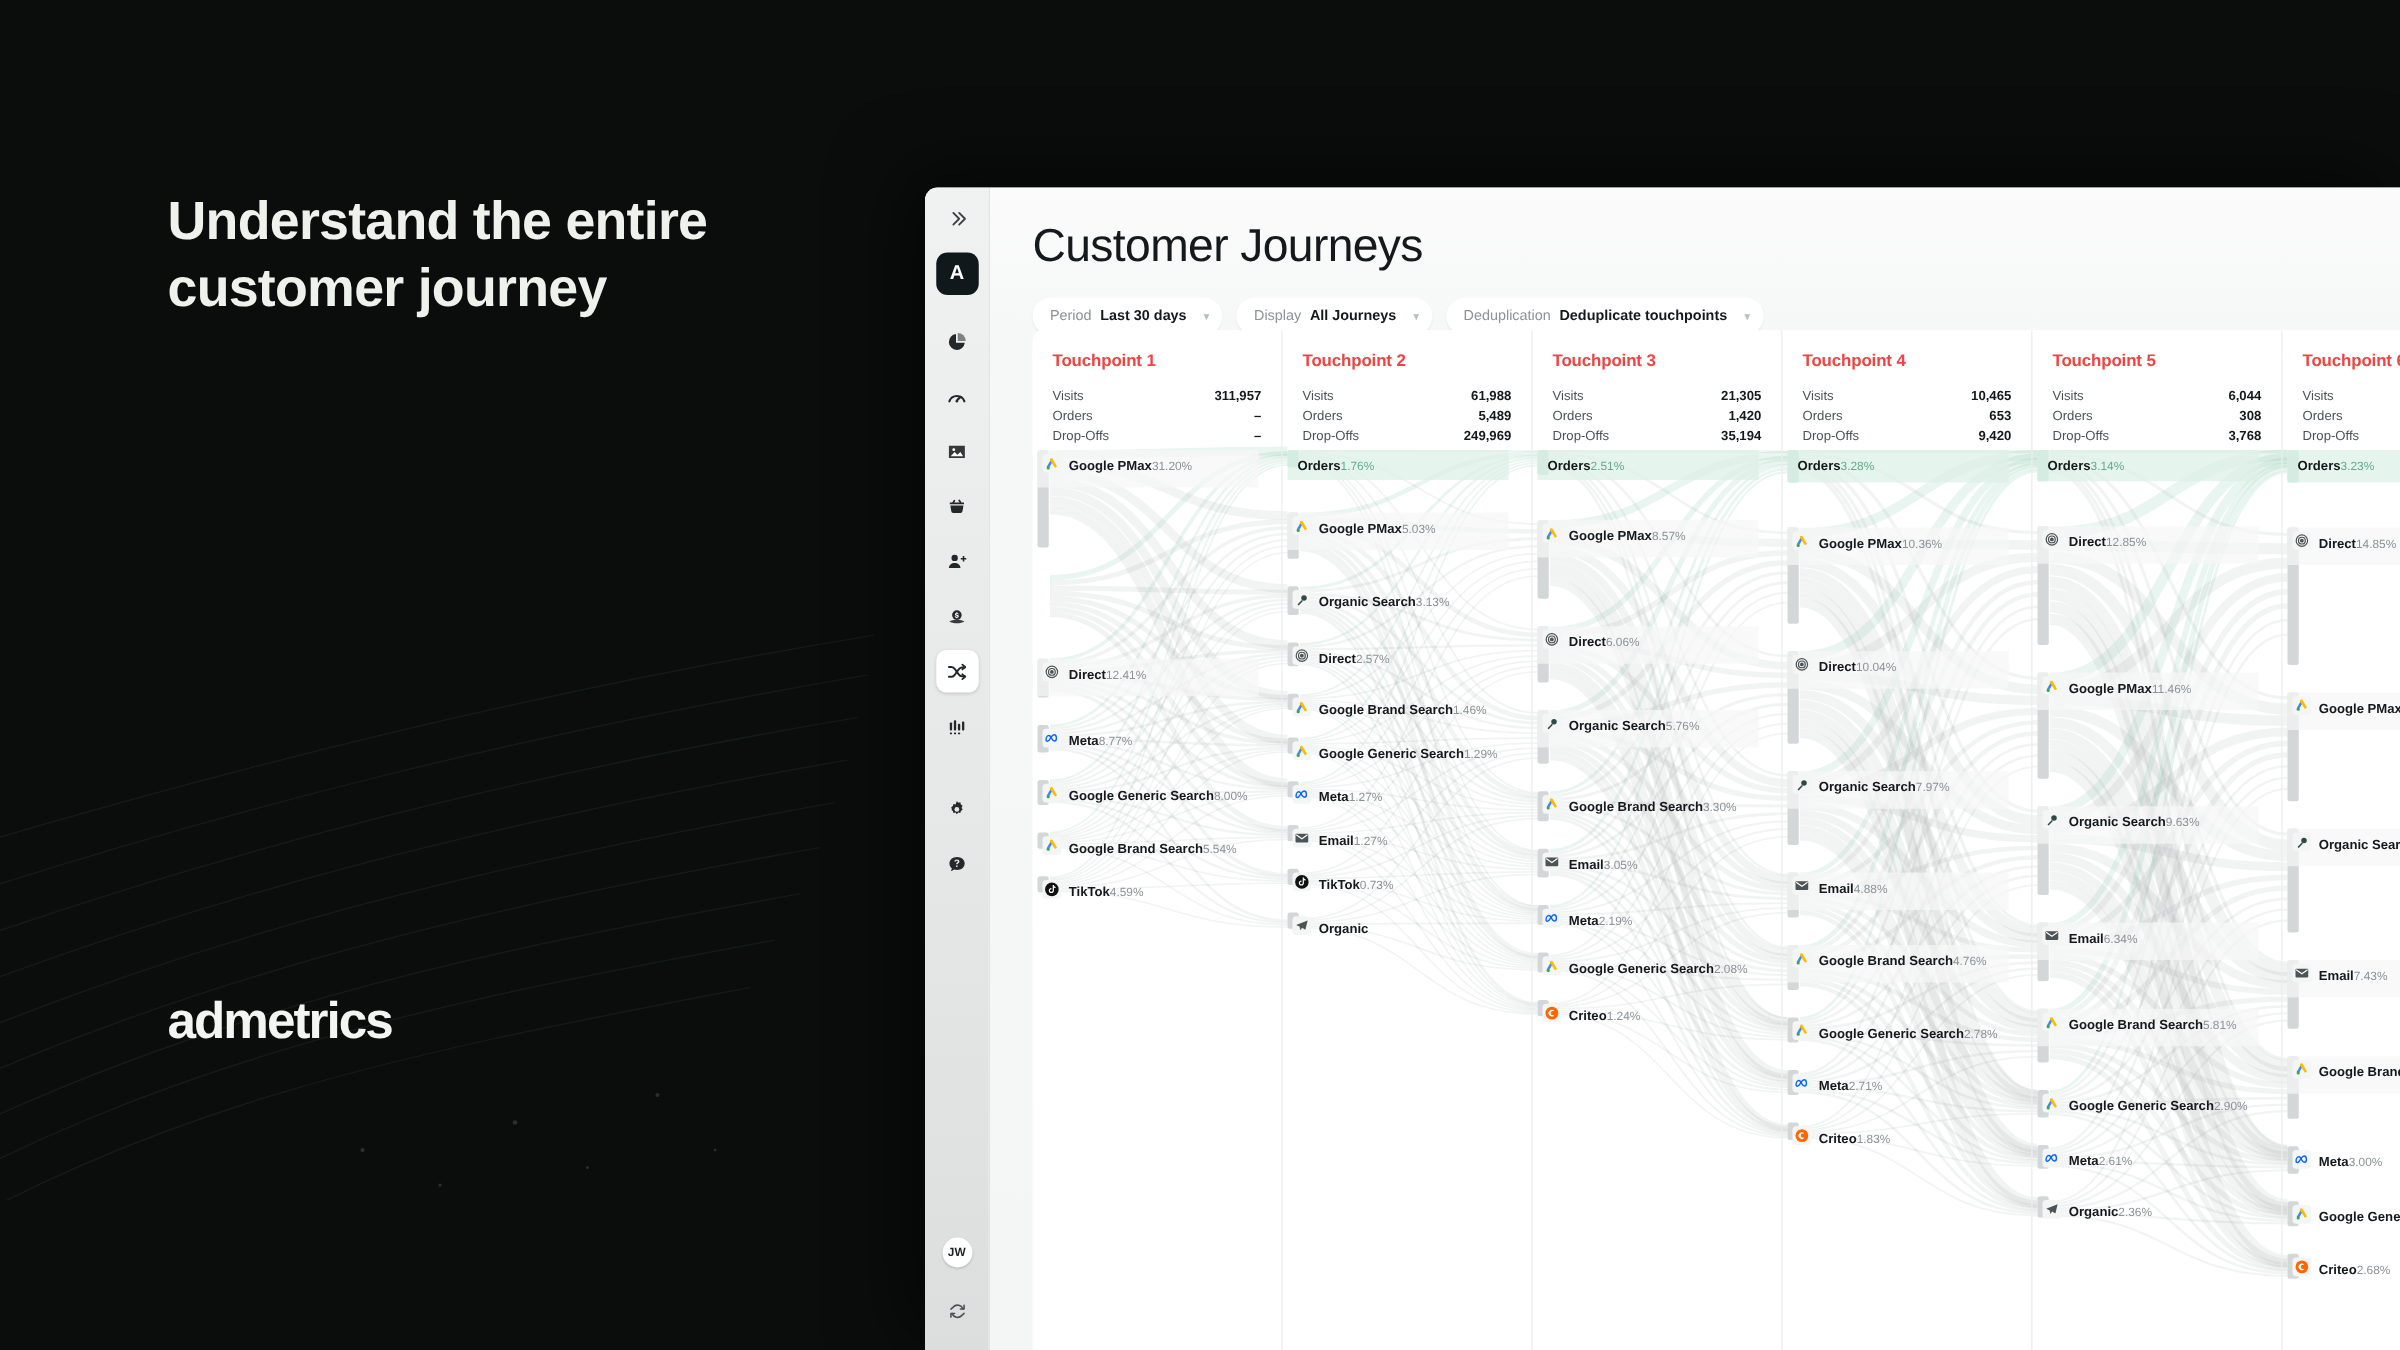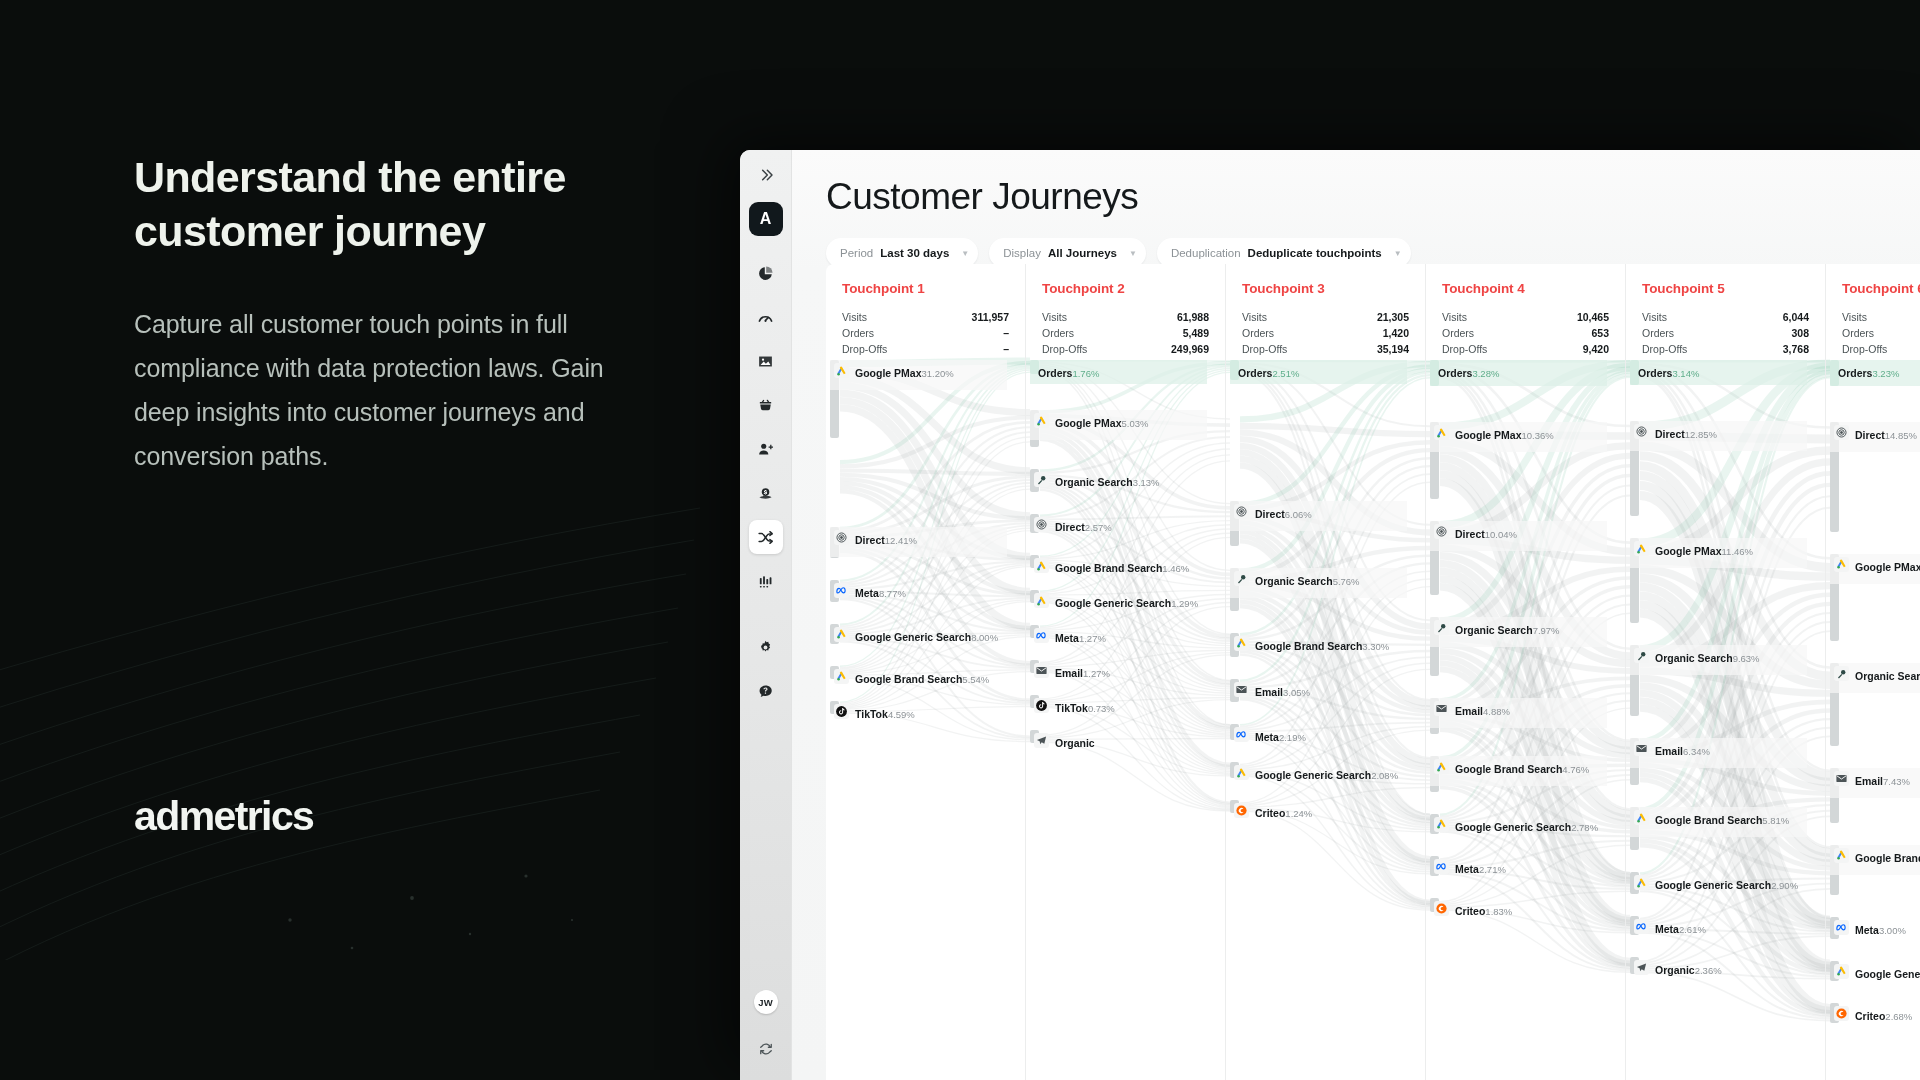--- a/index.html
+++ b/index.html
@@ -178,21 +178,20 @@
           <circle cx="486" cy="706" r="1.1"></circle>
         <circle cx="548" cy="660" r="1.5"></circle>
           <circle cx="246" cy="726" r="1.3"></circle>
         <circle cx="310" cy="748" r="1.1"></circle>
           <circle cx="372" cy="734" r="1.5"></circle>
       </g>
     </svg>
 
     <div id="promo-inner">
       <h1 id="promo-title">Understand the entire customer journey</h1>
-      <p id="promo-body">Capture all customer touch points in full compliance with data protection laws. Gain deep insights into customer journeys and conversion paths.</p>
     </div>
     <div id="promo-logo">admetrics</div>
   </section>
 
   <section id="app">
 
     <nav id="sidebar">
 
       <div class="side-btn collapse">
         <svg width="16" height="16" viewBox="0 0 24 24" fill="none" stroke="currentColor" stroke-width="2.2" stroke-linecap="round" stroke-linejoin="round">
@@ -951,20 +950,33 @@
                   </div>
                 </div>
               </div>
               <div class="nodes">
                 <div class="node orders" style="top: 0px; height: 20.08px;">
                   <div class="bar" style="height:20.08px"></div>
                   <div class="lbl" style="min-height: 20.08px; padding-left: 8px;">
                     <span class="txt"><span class="name">Orders</span><span class="pct">2.51%</span></span>
                   </div>
                 </div>
+                <div class="node shade" style="top: 56.08px; height: 63.418px;">
+                  <div class="bar" style="height:63.418000000000006px"></div>
+                  <div class="lbl" style="min-height:30px">
+                    <span class="ico">
+                      <svg width="12" height="12" viewBox="0 0 24 24">
+                        <path class="ads-b" d="M2.6 17.2 8.9 6.3l3.4 2-6.3 10.9z"></path>
+                        <path class="ads-y" d="M9.1 3.6a2.4 2.4 0 0 1 3.3.9l6.8 11.8-3.4 2L9 7.9a2.4 2.4 0 0 1 .1-4.3z"></path>
+                        <circle class="ads-g" cx="5.1" cy="18.7" r="2.5"></circle>
+                      </svg>
+                    </span>
+                    <span class="txt"><span class="name">Google PMax</span><span class="pct">8.57%</span></span>
+                  </div>
+                </div>
                 <div class="node shade" style="top: 141.498px; height: 44.844px;">
                   <div class="bar" style="height:44.844px"></div>
                   <div class="lbl" style="min-height:30px">
                     <span class="ico">
                       <svg width="13" height="13" viewBox="0 0 24 24" fill="none" stroke="#4c5457" stroke-width="1.8">
                         <circle cx="12" cy="12" r="8.4"></circle>
                         <circle cx="12" cy="12" r="5"></circle>
                         <circle cx="12" cy="12" r="1.9" fill="#4c5457"></circle>
                       </svg>
                     </span>

